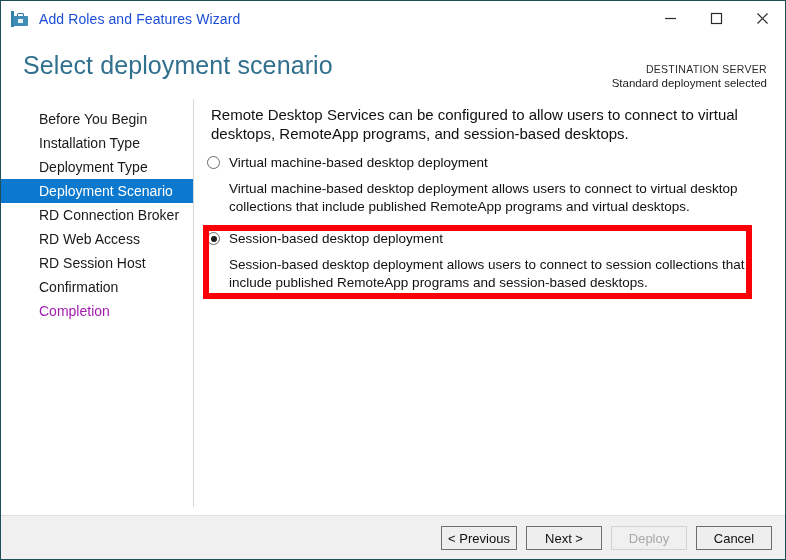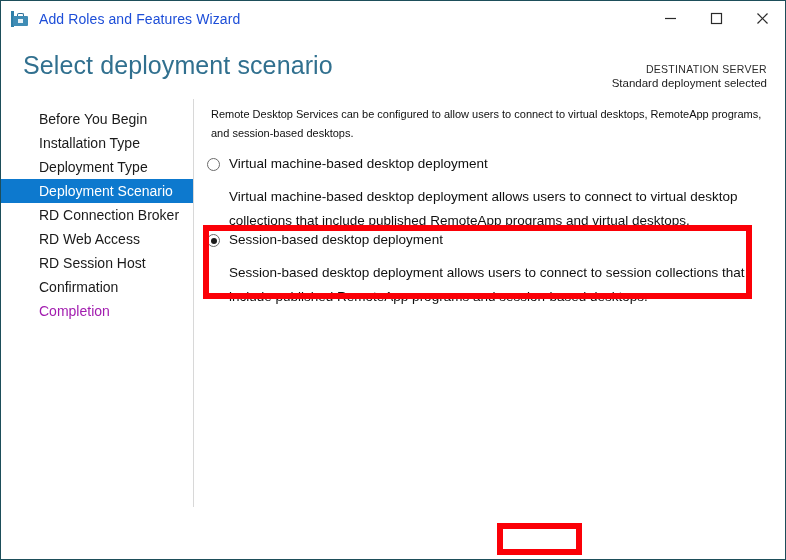--- a/index.html
+++ b/index.html
@@ -174,36 +174,36 @@
   .content {
     position: absolute;
     left: 193px; top: 0;
     width: 591px;
     height: 422px;
   }
   .intro {
     position: absolute;
     left: 17px; top: 12px;
     width: 562px;
-    font-size: 11px;
+    font-size: 15px;
     color: #101010;
     line-height: 19px;
   }
 
   .option {
     position: absolute;
     left: 13px;
     width: 566px;
   }
   .option.first { top: 60px; }
   .option.second { top: 136px; }
 
   .opt-head {
     display: flex;
-    align-items: center;
+    align-items: flex-start;
     height: 20px;
   }
   .radio {
     width: 13px;
     height: 13px;
     border-radius: 50%;
     border: 1px solid #6b6b6b;
     background: #ffffff;
     box-sizing: border-box;
     margin-top: 3px;
@@ -222,25 +222,25 @@
     background: #1c1c1c;
   }
   .opt-label {
     font-size: 13.5px;
     color: #101010;
     line-height: 19px;
     white-space: nowrap;
   }
   .opt-desc {
     margin-left: 22px;
-    margin-top: 12px;
+    margin-top: 7px;
     width: 540px;
     font-size: 13.5px;
     color: #101010;
-    line-height: 24px;
+    line-height: 18px;
   }
 
   
   .annot-box {
     position: absolute;
     border: 6px solid #fb0007;
     box-sizing: border-box;
     pointer-events: none;
   }
   .annot-option {
@@ -366,14 +366,22 @@
           <div class="opt-label">Session-based desktop deployment</div>
         </div>
         <div class="opt-desc">Session-based desktop deployment allows users to connect to session collections that include published RemoteApp programs and session-based desktops.</div>
       </div>
     </div>
   </div>
 
   <div class="annot-box annot-option"></div>
   <div class="annot-box annot-next"></div>
 
+  <div class="footer">
+    <div class="btn-row">
+      <div class="btn strong">&lt; Previous</div>
+      <div class="btn strong">Next &gt;</div>
+      <div class="btn disabled">Deploy</div>
+      <div class="btn strong">Cancel</div>
+    </div>
+  </div>
 
 </div>
 
 </body></html>

